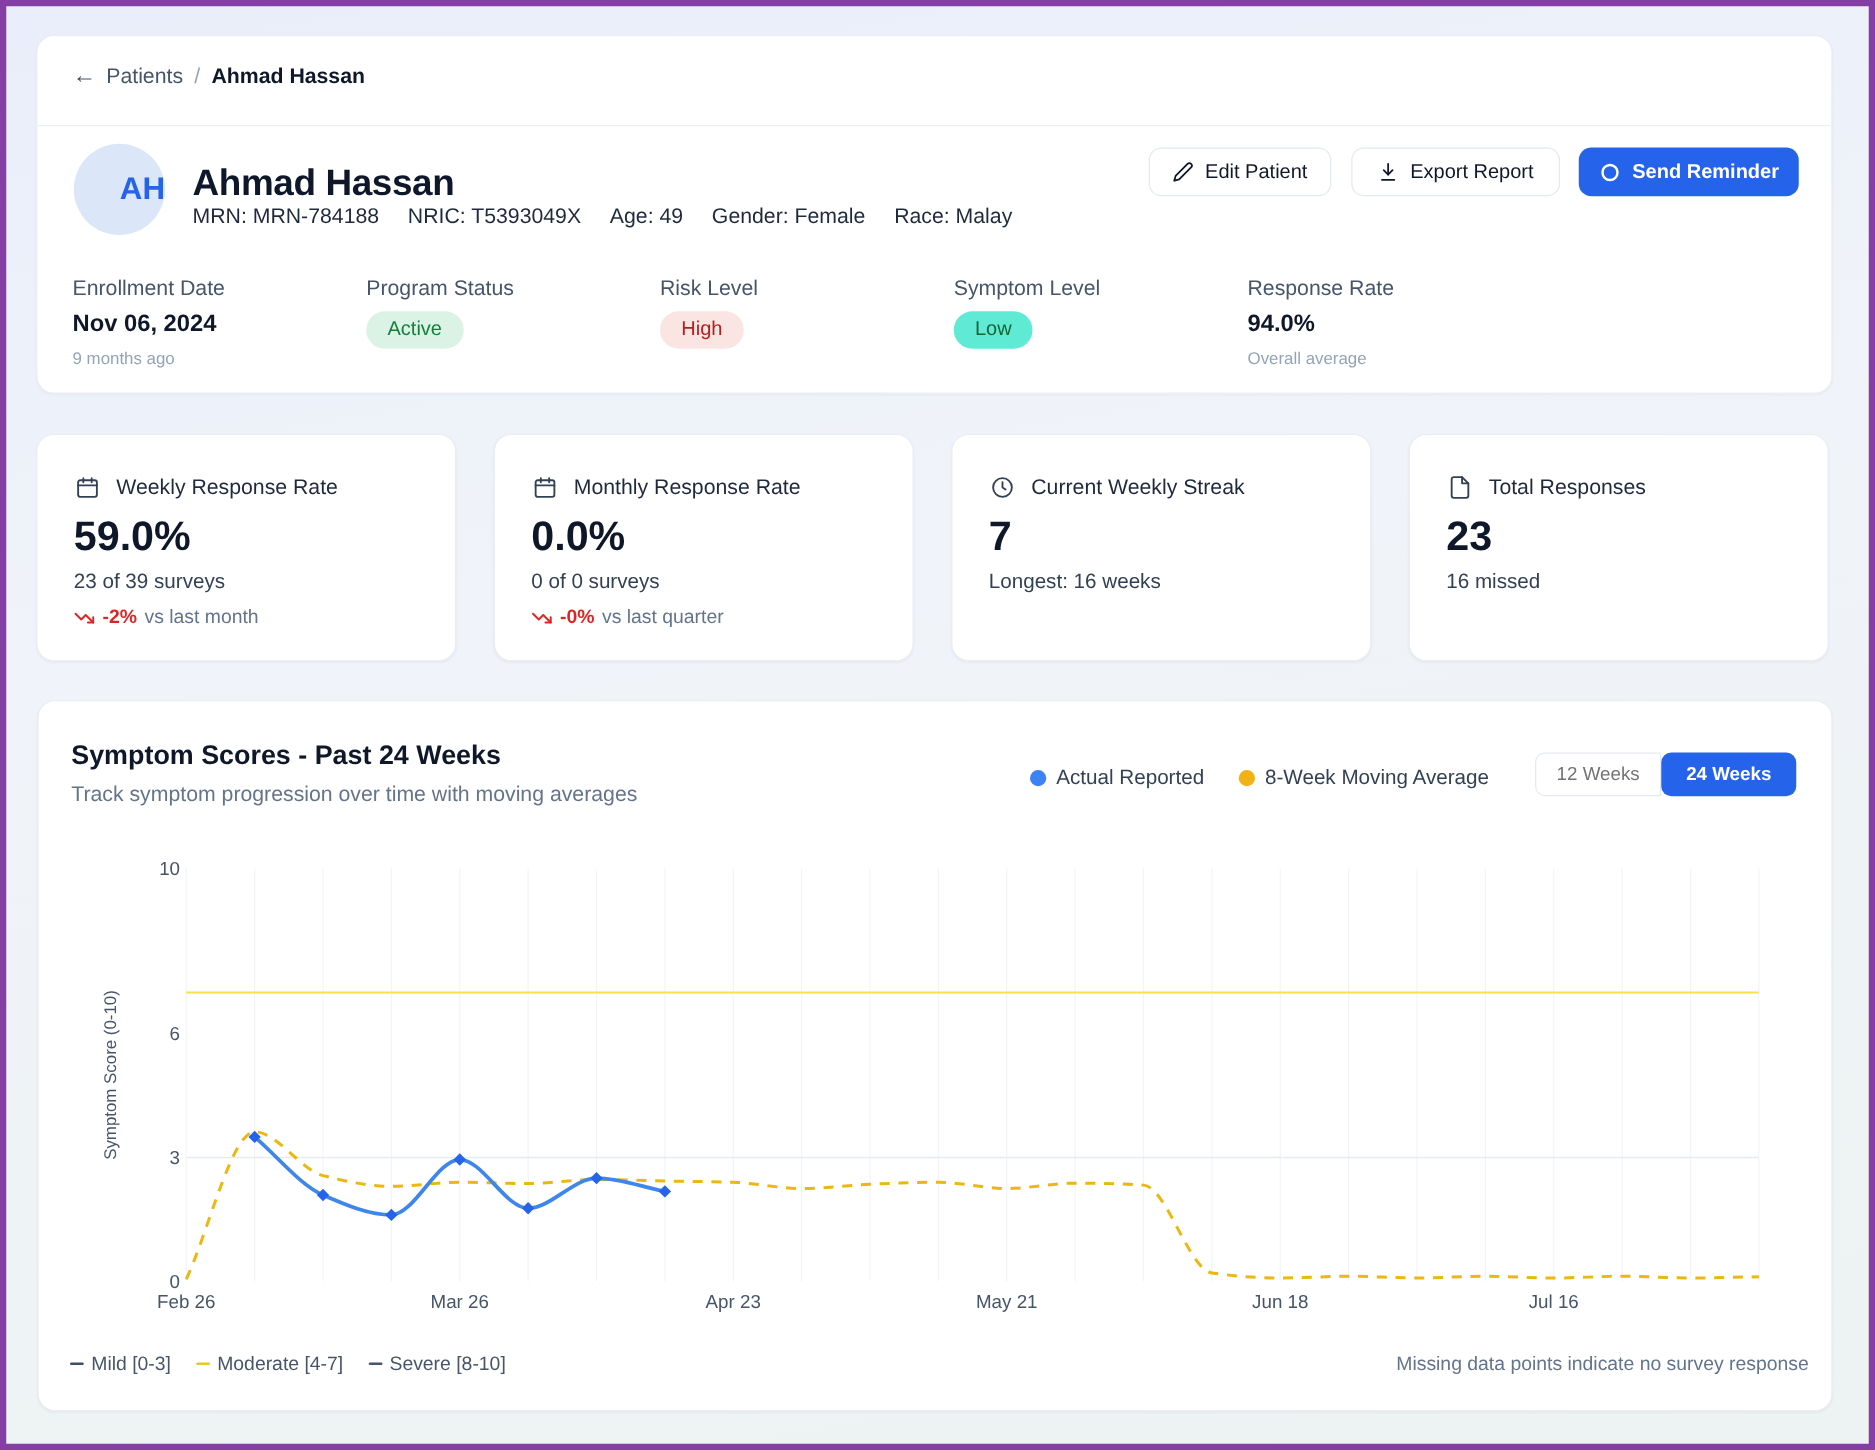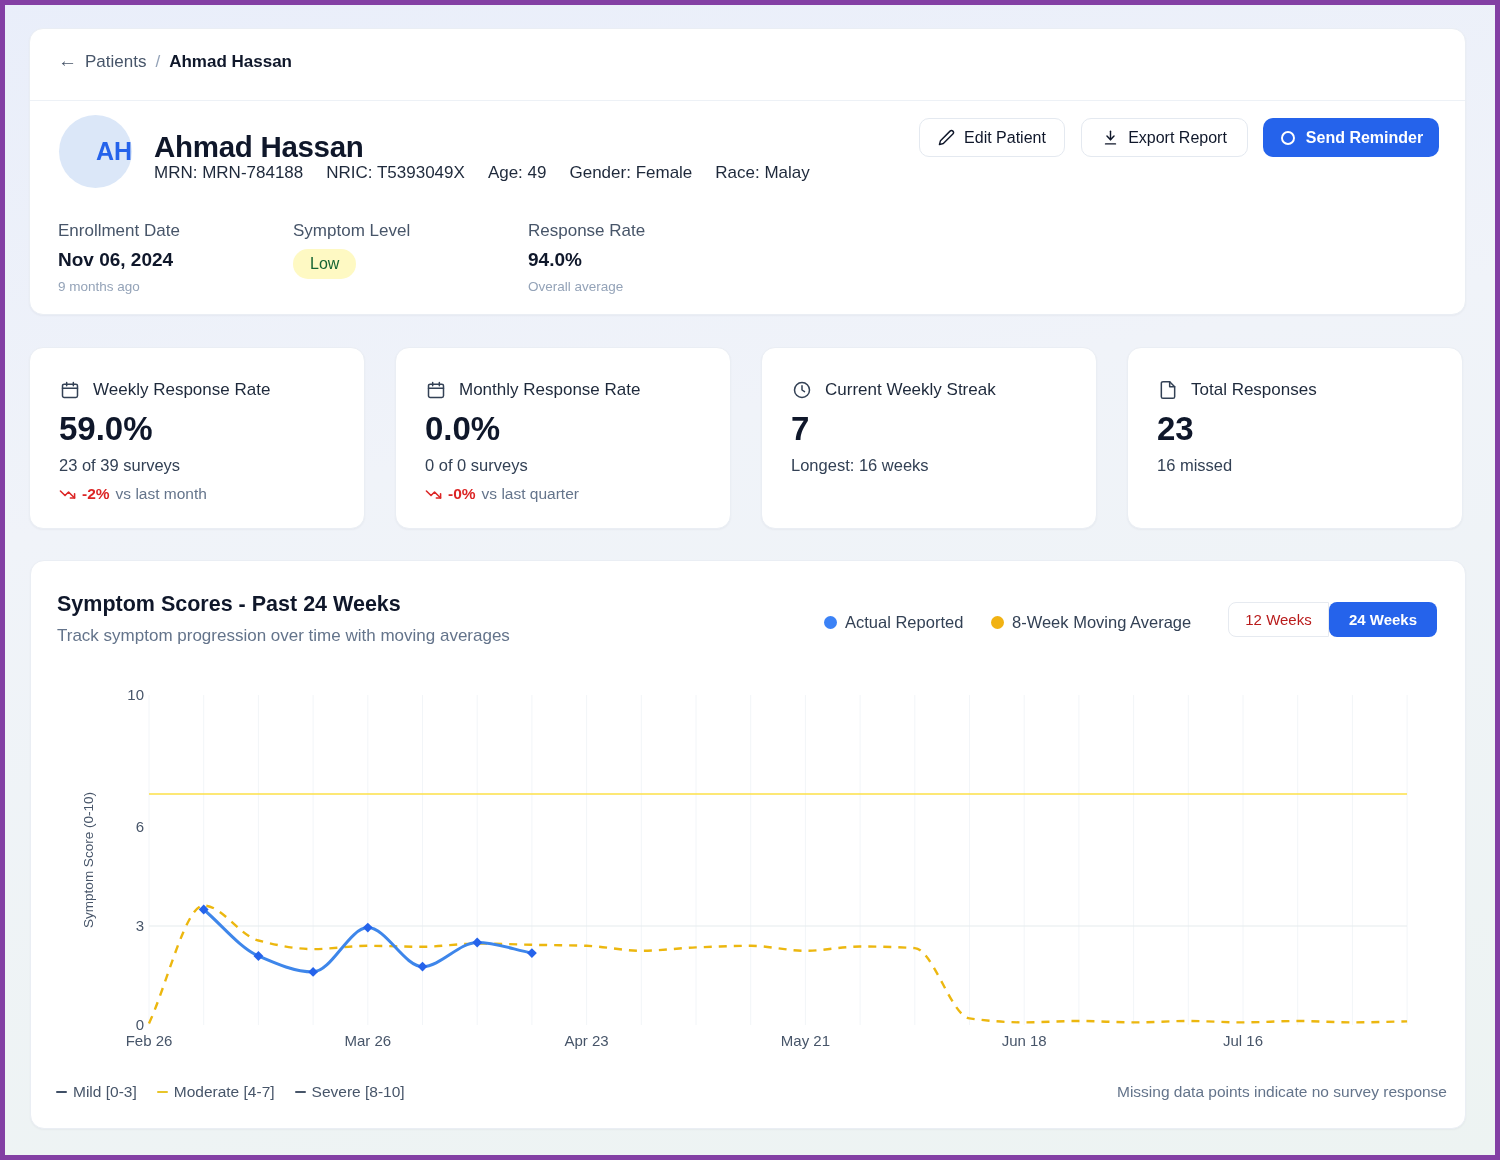--- a/index.html
+++ b/index.html
@@ -28,39 +28,39 @@
 #btn-export { left:1051px; width:167px; }
 #btn-send { left:1233px; width:176px; background:#2563eb; border:none; color:#fff; font-weight:600; }
 .icolumns { position:absolute; left:28px; top:192px; display:flex; }
 .icol { flex:0 0 235px; }
 .icol .lab { font-size:17px; color:#475569; margin-bottom:8px; }
 .icol .val { font-size:19px; font-weight:600; color:#0f172a; margin-bottom:8px; }
 .icol .sub { font-size:13.5px; color:#94a3b8; }
 .pill { display:inline-block; font-size:16px; font-weight:500; padding:6px 17px; border-radius:17px; }
 .pill.green { background:#daf3e4; color:#15803d; }
 .pill.red { background:#fbe5e2; color:#b91c1c; }
-.pill.greendark { background:#fef9c3; color:#166534; }
+.pill.greendark { background:#5eead4; color:#166534; }
 
 
 .stat { top:342px; height:182px; width:336px; }
 #st1 { left:24px; } #st2 { left:390px; } #st3 { left:756px; } #st4 { left:1122px; }
 .stat .trow { position:absolute; left:30px; top:32px; display:flex; align-items:center; gap:13px; font-size:17px; color:#1e293b; font-weight:500; }
 .stat .big { position:absolute; left:29px; top:62px; font-size:33px; font-weight:700; color:#0f172a; }
 .stat .l3 { position:absolute; left:29px; top:108px; font-size:16.5px; color:#334155; }
 .stat .l4 { position:absolute; left:29px; top:137px; font-size:15.5px; color:#64748b; display:flex; align-items:center; gap:6px; }
 .stat .l4 b { color:#dc2626; font-weight:600; }
 
 
 #chartcard { left:25px; top:555px; width:1436px; height:569px; }
 #ctitle { position:absolute; left:26px; top:31px; font-size:21.5px; font-weight:700; color:#0f172a; }
 #csub { position:absolute; left:26px; top:65px; font-size:17px; color:#64748b; }
 .leg { position:absolute; top:52px; font-size:16.5px; color:#334155; display:flex; align-items:center; gap:8px; }
 .dot { width:13px; height:13px; border-radius:50%; display:inline-block; }
 #leg1 { left:793px; } #leg2 { left:960px; }
-#wk12 { position:absolute; left:1197px; top:41px; width:101px; height:35px; background:#fff; border:1px solid #e6eaf0; border-radius:8px 0 0 8px; font-size:15px; color:#b91c1c; text-align:center; line-height:34px; }
+#wk12 { position:absolute; left:1197px; top:41px; width:101px; height:35px; background:#fff; border:1px solid #e6eaf0; border-radius:8px 0 0 8px; font-size:15px; color:#737373; text-align:center; line-height:34px; }
 #wk24 { position:absolute; left:1298px; top:41px; width:108px; height:35px; background:#2563eb; border-radius:8px; font-size:15px; font-weight:600; color:#fff; text-align:center; line-height:35px; }
 #blegend { position:absolute; left:25px; top:522px; font-size:15.5px; color:#475569; display:flex; gap:20px;text-align:center; }
 #blegend .d { display:inline-block; width:11px; height:2.6px; border-radius:2px; vertical-align:middle; margin:-2px 6px 0 0; }
 #bnote { position:absolute; left:1086px; top:522px; font-size:15.5px; color:#64748b; }
 </style>
 </head>
 <body>
 
 <div class="card" id="headcard">
   <div id="crumb">
@@ -79,20 +79,22 @@
       </svg>Export Report</div>
   <div class="btn" id="btn-send"><svg width="18" height="18" viewBox="0 0 24 24" fill="none" stroke="#fff" stroke-width="2.6">
         <circle cx="12" cy="12" r="8"></circle>
       </svg>Send Reminder</div>
   <div class="icolumns">
     <div class="icol">
         <div class="lab">Enrollment Date</div>
         <div class="val">Nov 06, 2024</div>
         <div class="sub">9 months ago</div>
       </div>
+    <div class="icol"><div class="lab">Program Status</div><span class="pill green">Active</span></div>
+    <div class="icol"><div class="lab">Risk Level</div><span class="pill red">High</span></div>
     <div class="icol"><div class="lab">Symptom Level</div><span class="pill greendark">Low</span></div>
     <div class="icol">
         <div class="lab">Response Rate</div>
         <div class="val" style="font-weight:700">94.0%</div>
         <div class="sub">Overall average</div>
       </div>
   </div>
 </div>
 
 <div class="card stat" id="st1">

